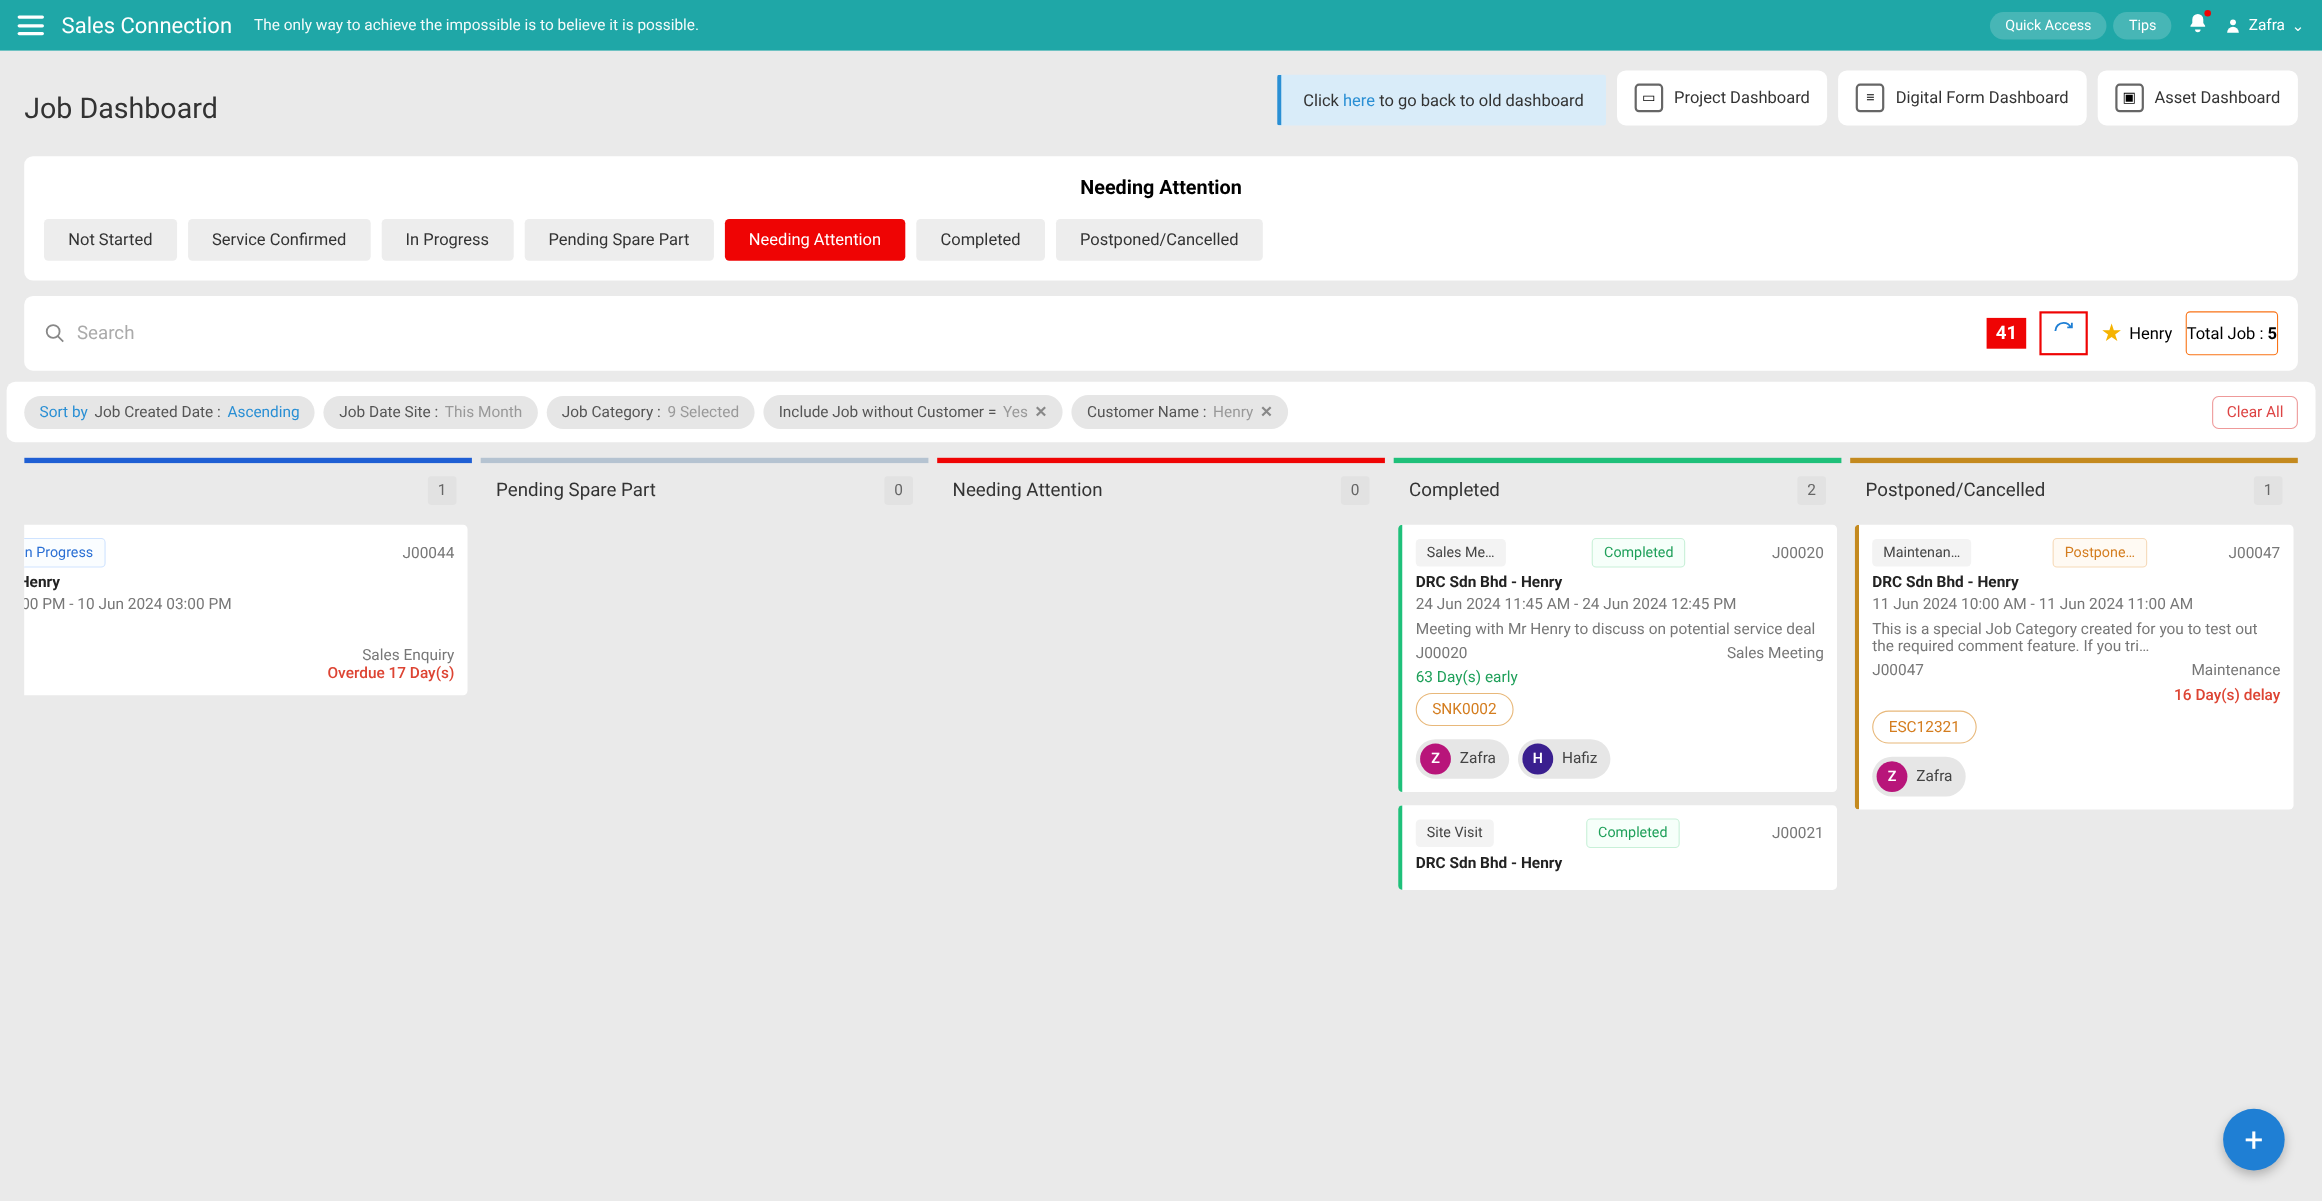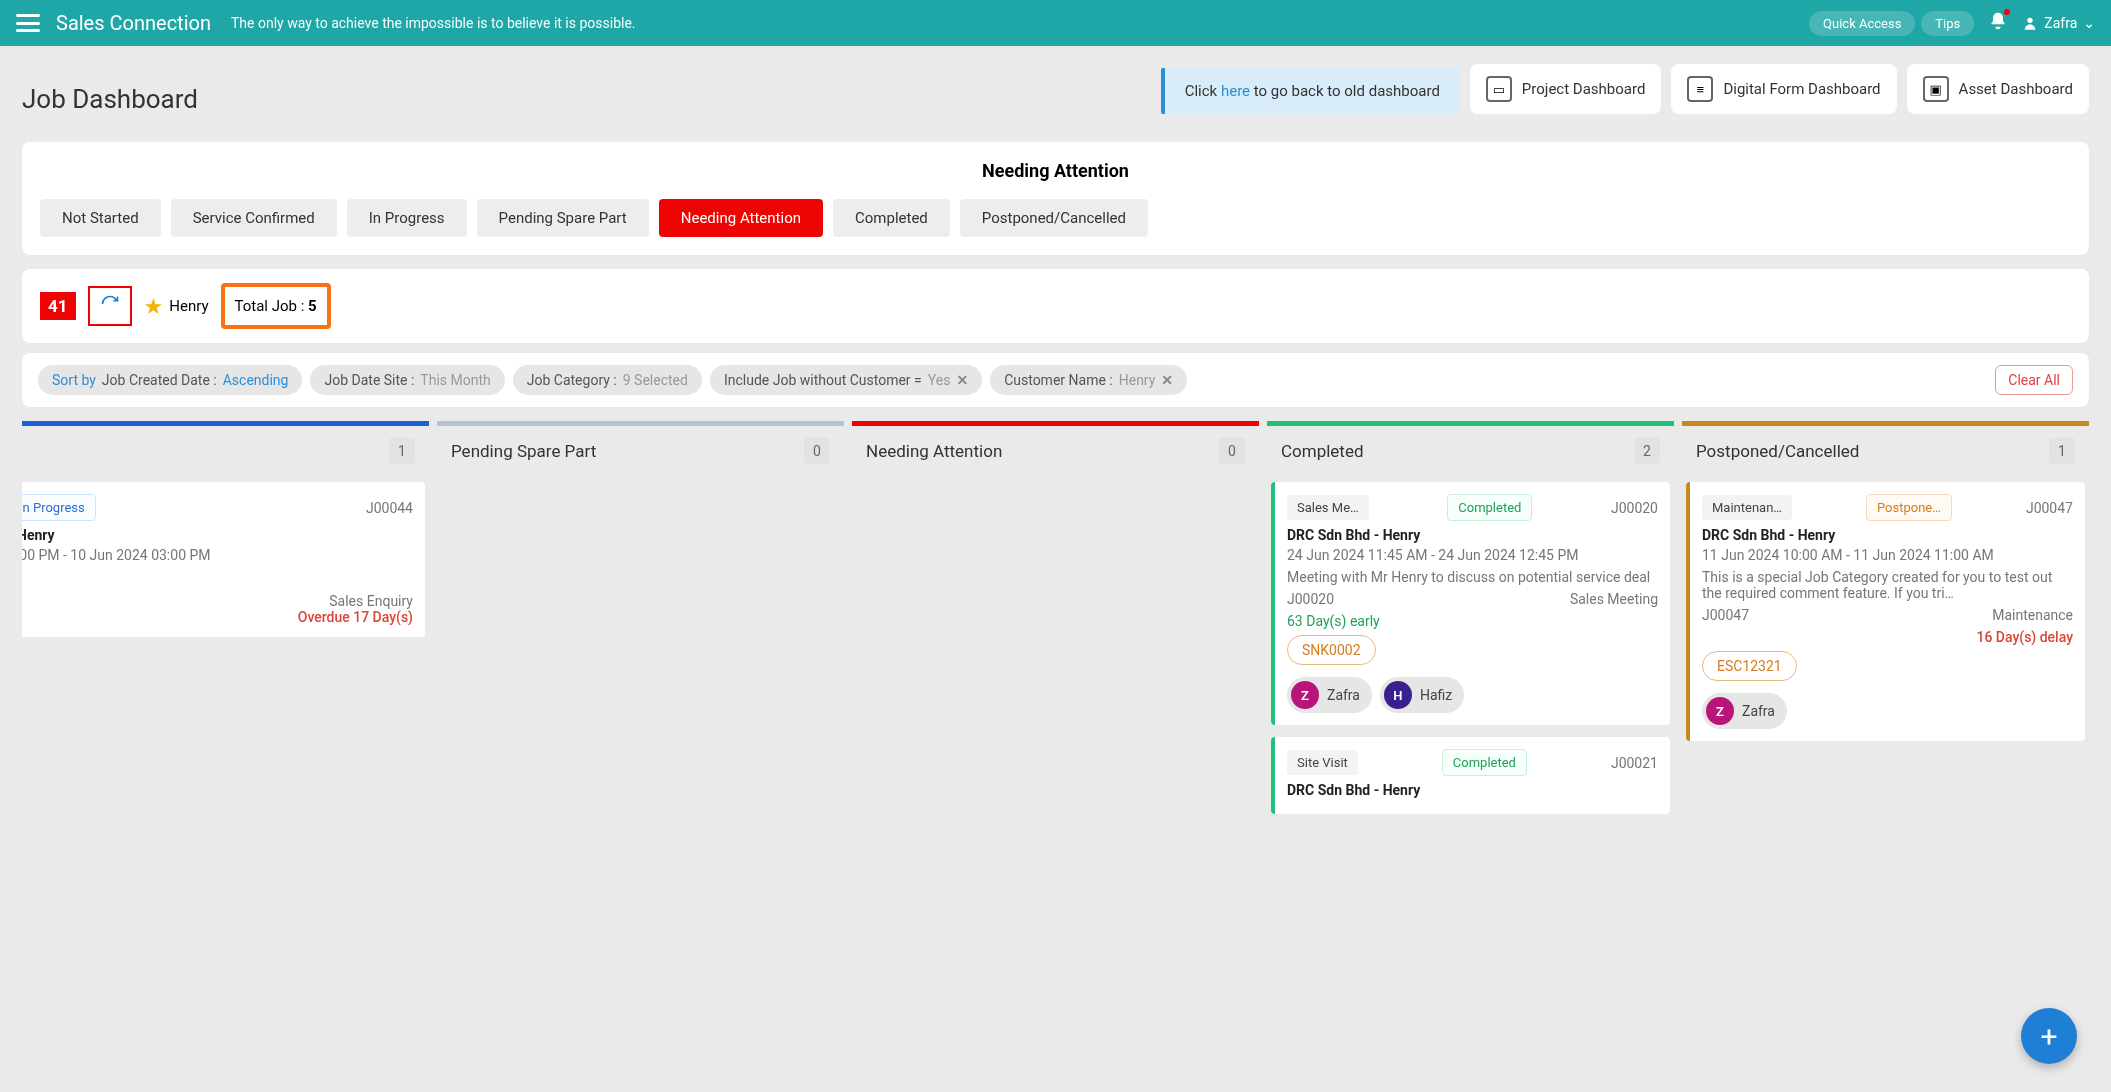--- a/index.html
+++ b/index.html
@@ -26,22 +26,22 @@
 .status-tabs{display:flex;gap:10px;flex-wrap:wrap}
 .tab{background:#ededed;border-radius:4px;padding:10px 22px;font-size:15px;color:#333;cursor:pointer}
 .tab.active{background:#ef0404;color:#fff}
 .search-row{background:#fff;margin:14px 22px 0;border-radius:8px;padding:14px 18px;display:flex;align-items:center;gap:12px}
 .search-box{display:flex;align-items:center;gap:10px;flex:1}
 .search-box input{border:none;outline:none;font-size:17px;flex:1;color:#333}
 .search-box input::placeholder{color:#aaa}
 .badge41{background:#ef0404;color:#fff;font-weight:700;font-size:17px;padding:4px 8px}
 .refresh-box{border:2px solid #ef0404;padding:6px 10px;cursor:pointer}
 .star-chip{display:flex;align-items:center;gap:6px;font-size:15px;cursor:pointer}
-.total-chip{border:4px solid #f97316;border-radius:4px;padding:10px 10px;font-size:15px}
-.filter-row{background:#fff;margin:10px 22px 0;border-radius:8px;padding:12px 16px;display:flex;align-items:center;gap:8px;flex-wrap:wrap}
+.total-chip{border:1px solid #f97316;border-radius:4px;padding:10px 0;font-size:15px}
+.filter-row{background:#fff;margin:10px 6px 0;border-radius:8px;padding:12px 16px;display:flex;align-items:center;gap:8px;flex-wrap:wrap}
 .chip{background:#e6e6e6;border-radius:18px;padding:7px 14px;font-size:14px;color:#333;display:flex;align-items:center;gap:6px}
 .chip .lbl{color:#555}
 .chip .val{color:#999}
 .chip .sort{color:#2a8fd4}
 .chip .x{color:#888;cursor:pointer;font-weight:700}
 .clear-all{margin-left:auto;border:1px solid #e99;color:#d44;border-radius:6px;padding:6px 12px;font-size:14px;cursor:pointer;background:#fff}
 .board{display:flex;margin:14px 22px 0;gap:8px;overflow:hidden}
 .col{flex:1;min-width:0;display:flex;flex-direction:column}
 .col-bar{height:5px}
 .col-head{display:flex;align-items:center;justify-content:space-between;padding:12px 14px;font-size:17px;color:#333}
@@ -116,20 +116,27 @@
     <div class="tab">Service Confirmed</div>
     <div class="tab">In Progress</div>
     <div class="tab">Pending Spare Part</div>
     <div class="tab active">Needing Attention</div>
     <div class="tab">Completed</div>
     <div class="tab">Postponed/Cancelled</div>
   </div>
 </div>
 
 <div class="search-row">
+  <div class="search-box">
+    <svg width="20" height="20" viewBox="0 0 24 24" fill="none" stroke="#888" stroke-width="2">
+        <circle cx="10" cy="10" r="7"></circle>
+        <line x1="21" y1="21" x2="15" y2="15"></line>
+      </svg>
+    <input type="text" placeholder="Search" style="">
+  </div>
   <div class="badge41">41</div>
   <div class="refresh-box"><svg width="20" height="20" viewBox="0 0 24 24" fill="none" stroke="#1f7fd4" stroke-width="2">
         <path d="M3 12a9 9 0 019-9 9 9 0 018 5M21 3v5h-5"></path>
       </svg></div>
   <div class="star-chip">
       <span style="color:#f5b301;font-size:22px">★</span>
       <span>Henry</span>
     </div>
   <div class="total-chip"><span>Total Job : </span><b>5</b></div>
 </div>

